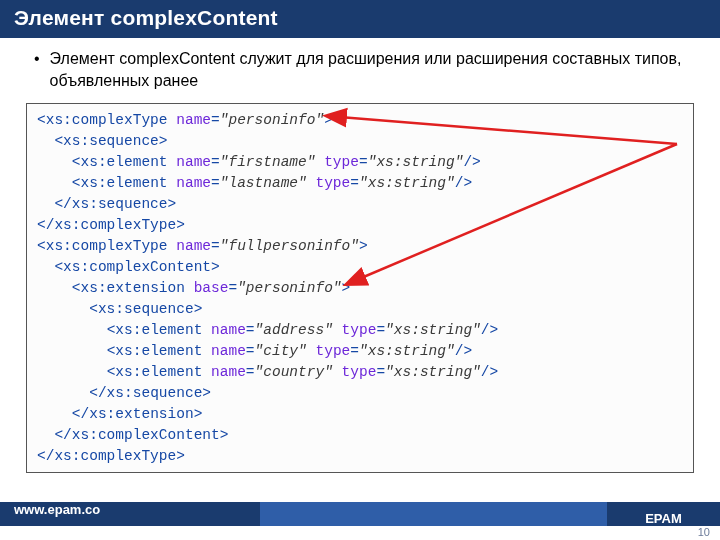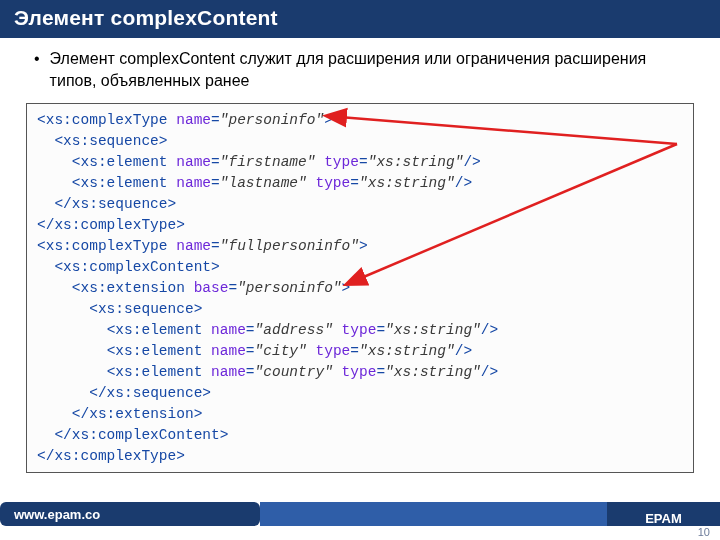--- a/index.html
+++ b/index.html
@@ -49,21 +49,21 @@
   .va { color: #3a3a3a; font-style: italic; } 
   .code-line { white-space: pre; }
   .footer {
     position: absolute;
     left: 0; right: 0; bottom: 14px;
     height: 24px;
     display: flex;
     font-size: 13px;
     color: #ffffff;
   }
-  .footer .seg-a { background:#1a3b6e; width:260px; display:flex; align-items:center; padding-left:14px; font-weight:bold;border-radius:6px;}
+  .footer .seg-a { background:#1a3b6e; width:260px; display:flex; padding-left:14px; font-weight:bold;}
   .footer .seg-b { background:#2f5ea8; flex:1; }
   .footer .seg-c { background:#1a3b6e; width:113px; display:flex; align-items:flex-end; justify-content:center; font-weight:bold;}
   .page-num {
     position: absolute;
     right: 10px;
     bottom: 2px;
     font-size: 11px;
     color: #6a7a99;
     margin-top: 21px;
   }
@@ -76,21 +76,21 @@
 </head>
 <body>
 
 <div class="title-bar">
   <span>Элемент complexContent</span>
 </div>
 
 <div class="bullet-area">
   <div class="bullet-row">
     <span class="dot">•</span>
-    <span>Элемент complexContent служит для расширения или ограничения  расширения типов, объявленных ранее</span>
+    <span>Элемент complexContent служит для расширения или расширения  составных типов, объявленных ранее</span>
   </div>
 </div>
 
 <div class="code-box" id="code-box">
   <svg class="arrows" width="668" height="370">
     <defs>
       <marker id="ah" markerWidth="10" markerHeight="10" refX="8" refY="4" orient="auto">
         <path d="M0,0 L10,4 L0,8 Z" fill="#e02020"></path>
       </marker>
     </defs>

